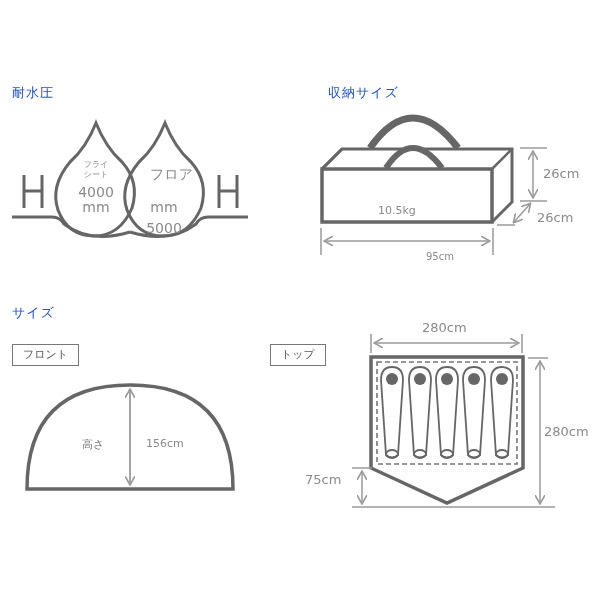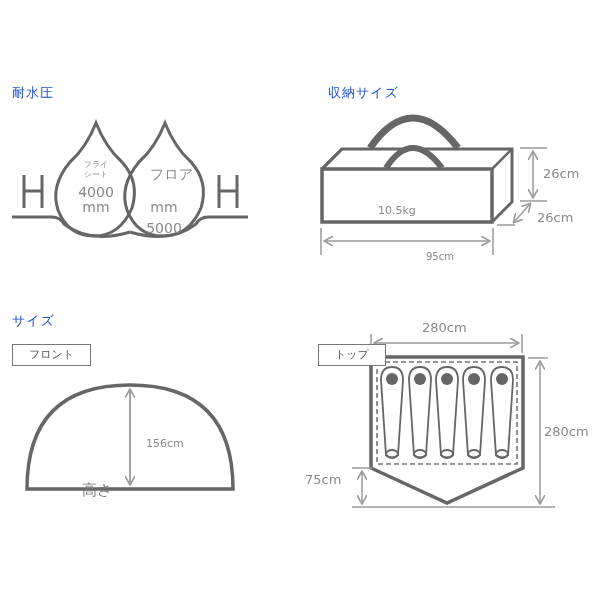--- a/index.html
+++ b/index.html
@@ -1,20 +1,20 @@
 <!DOCTYPE html>
 <html><head>
 <meta charset="utf-8">
 <style>
   html, body { margin: 0; padding: 0; background: #ffffff; }
   body { width: 600px; height: 600px; position: relative; overflow: hidden;
          font-family: "DejaVu Sans", sans-serif; color: #666; }
   .heading { position: absolute; font-size: 13px; color: #1d4ed8; font-weight: normal; letter-spacing: 1px; }
   .tag { position: absolute; border: 1.5px solid #777; font-size: 11px; color: #555;
-         padding: 3px 16px; background: #fff; line-height: 14px; }
+         padding: 3px 10px; background: #fff; line-height: 14px; }
   .lbl { position: absolute; color: #8a8a8a; white-space: nowrap; }
   svg { position: absolute; left: 0; top: 0; }
 </style>
 </head>
 <body>
 
 <svg width="600" height="600" viewBox="0 0 600 600">
   <defs>
     <marker id="ah" markerWidth="10" markerHeight="10" refX="8" refY="5" orient="auto-start-reverse" markerUnits="userSpaceOnUse">
       <path d="M0,0 L9,5 L0,10" fill="none" stroke="#9a9a9a" stroke-width="1.6"></path>
@@ -107,21 +107,21 @@
 <div class="lbl" style="left:150px;top:166px;font-size:14px;width:28px;text-align:right;">フロア</div>
 <div class="lbl" style="left:142px;top:184px;font-size:14px;width:44px;text-align:center;margin-top:36px;">5000</div>
 <div class="lbl" style="left:142px;top:199px;font-size:14px;width:44px;text-align:center;">mm</div>
 
 <div class="heading" style="left:328px;top:84px;">収納サイズ</div>
 <div class="lbl" style="left:378px;top:204px;font-size:11px;text-align:center;">10.5kg</div>
 <div class="lbl" style="left:386px;top:251px;font-size:10px;margin-left:40px;">95cm</div>
 <div class="lbl" style="left:543px;top:166px;font-size:13px;">26cm</div>
 <div class="lbl" style="left:537px;top:210px;font-size:13px;">26cm</div>
 
-<div class="heading" style="left:12px;top:312px;">サイズ</div>
+<div class="heading" style="left:12px;top:304px;">サイズ</div>
 <div class="tag" style="left:12px;top:344px;">フロント</div>
-<div class="lbl" style="left:82px;top:437px;font-size:15px;color:#777;margin-top:44px;">高さ</div>
+<div class="lbl" style="left:82px;top:437px;font-size:11px;color:#777;">高さ</div>
 <div class="lbl" style="left:146px;top:437px;font-size:11px;">156cm</div>
 
-<div class="tag" style="left:270px;top:344px;margin-left:48px;">トップ</div>
+<div class="tag" style="left:270px;top:344px;">トップ</div>
 <div class="lbl" style="left:422px;top:320px;font-size:13px;">280cm</div>
 <div class="lbl" style="left:544px;top:424px;font-size:13px;">280cm</div>
 <div class="lbl" style="left:305px;top:472px;font-size:13px;">75cm</div>
 
 </body></html>

